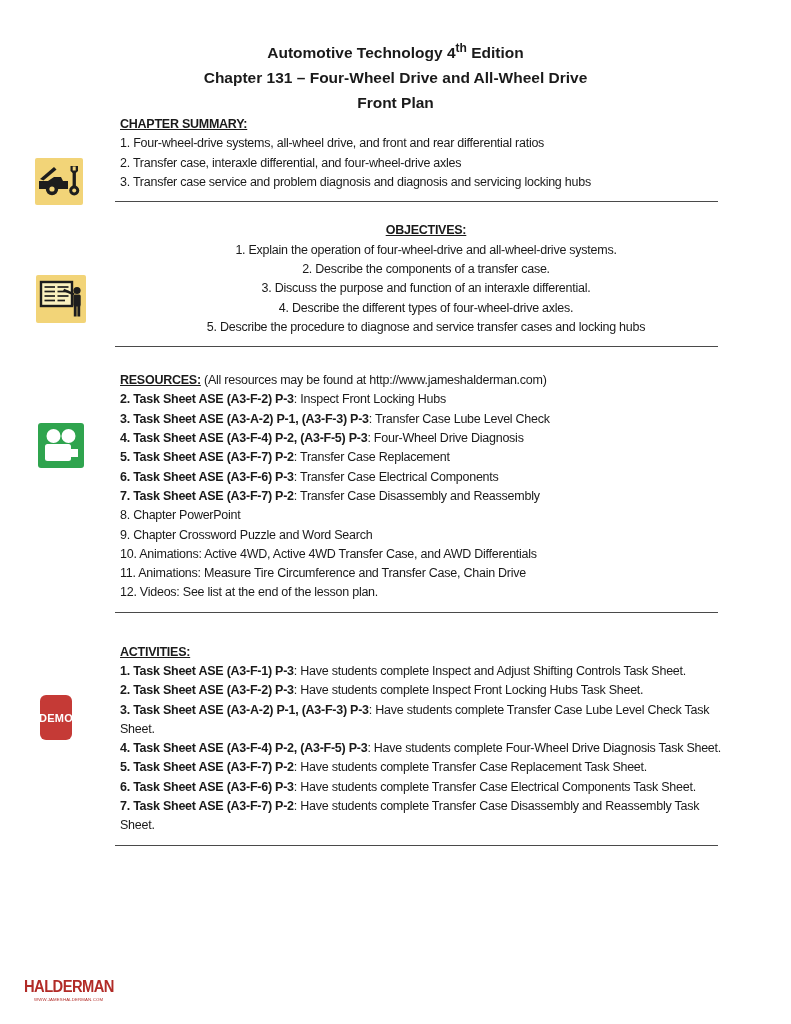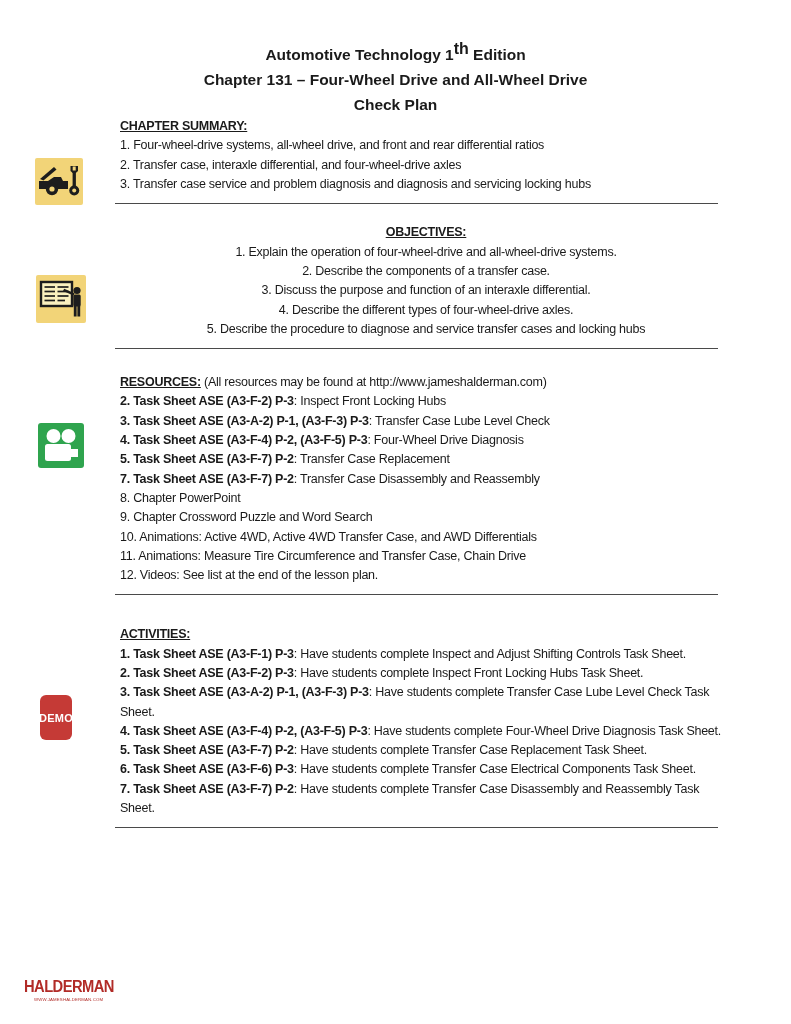--- a/index.html
+++ b/index.html
@@ -14,21 +14,21 @@
   .page { position: relative; width: 791px; height: 1024px; background: #fff; }
 
   
   .title-block {
     padding-top: 36px;
     text-align: center;
     font-weight: bold;
     font-size: 15.5px;
     line-height: 25px;
   }
-  .title-block sup { font-size: 16px; }
+  .title-block sup { font-size: 12px; }
 
   
   .content {
     margin-left: 120px;
     width: 612px;
     font-size: 12.5px;
     line-height: 19.3px;
     letter-spacing: -0.25px;
   }
 
@@ -84,23 +84,23 @@
     transform: scale(0.72); transform-origin: left top;
     margin-top: 2px; margin-left: 10px; white-space: nowrap;
   }
 </style>
 </head>
 <body>
 
 <div class="page">
 
   <div class="title-block">
-    <div><span>Automotive Technology 1</span><sup>th</sup><span> Edition</span></div>
+    <div><span>Automotive Technology 4</span><sup>th</sup><span> Edition</span></div>
     <div>Chapter 131 – Four-Wheel Drive and All-Wheel Drive</div>
-    <div>Check Plan</div>
+    <div>Front Plan</div>
   </div>
 
   <svg class="margin-icon icon-car" width="48" height="47" viewBox="0 0 48 47">
     <rect width="48" height="47" rx="2" fill="#f2d478"></rect>
     <g fill="#1d1d1d">
       <path d="M5 21 L19 9 L21.5 11.5 L8.5 22.5 Z"></path>
       <path d="M4 23 L13 23 L19 19 L26 19 L28 23 L33 23 L33 31 L4 31 Z"></path>
       <circle cx="17" cy="31" r="6.2"></circle>
     </g>
     <circle cx="17" cy="31" r="2.6" fill="#f2d478"></circle>
@@ -171,20 +171,21 @@
       <hr class="rule">
     </div>
 
     <div class="section section--resources">
       <div class="sec-head"><span class="head-u">RESOURCES:</span><span class="head-suffix"> (All resources may be found at http://www.jameshalderman.com)</span></div>
       <div class="items">
           <div class="item"><span class="b">2. Task Sheet ASE (A3-F-2) P-3</span><span>: Inspect Front Locking Hubs</span></div>
           <div class="item"><span class="b">3. Task Sheet ASE (A3-A-2) P-1, (A3-F-3) P-3</span><span>: Transfer Case Lube Level Check</span></div>
           <div class="item"><span class="b">4. Task Sheet ASE (A3-F-4) P-2, (A3-F-5) P-3</span><span>: Four-Wheel Drive Diagnosis</span></div>
           <div class="item"><span class="b">5. Task Sheet ASE (A3-F-7) P-2</span><span>: Transfer Case Replacement</span></div>
+          <div class="item"><span class="b">6. Task Sheet ASE (A3-F-6) P-3</span><span>: Transfer Case Electrical Components</span></div>
           <div class="item"><span class="b">7. Task Sheet ASE (A3-F-7) P-2</span><span>: Transfer Case Disassembly and Reassembly</span></div>
           <div class="item"><span>8. Chapter PowerPoint</span></div>
           <div class="item"><span>9. Chapter Crossword Puzzle and Word Search</span></div>
           <div class="item"><span>10. Animations: Active 4WD, Active 4WD Transfer Case, and AWD Differentials</span></div>
           <div class="item"><span>11. Animations: Measure Tire Circumference and Transfer Case, Chain Drive</span></div>
           <div class="item"><span>12. Videos: See list at the end of the lesson plan.</span></div>
         </div>
       <hr class="rule">
     </div>
 

